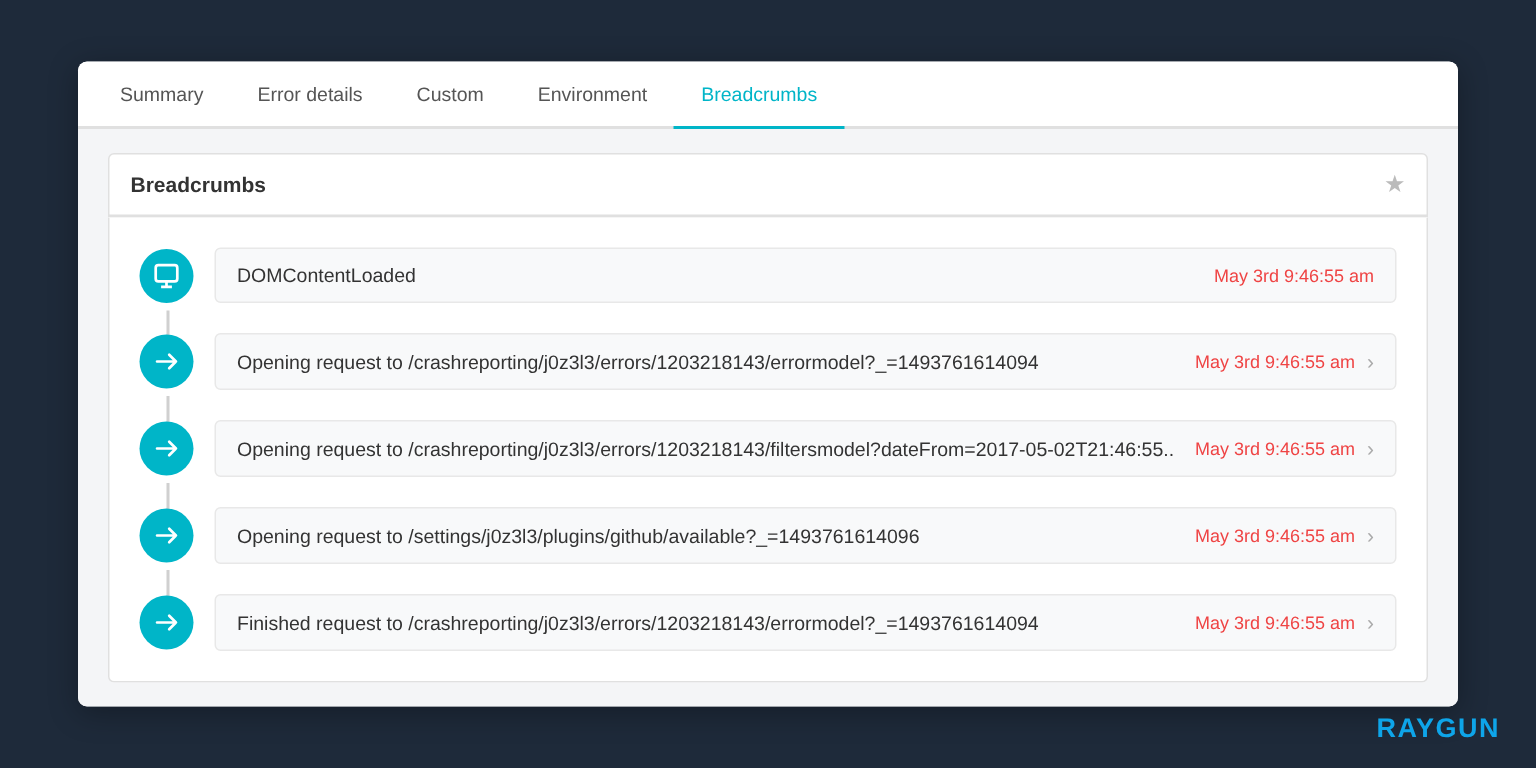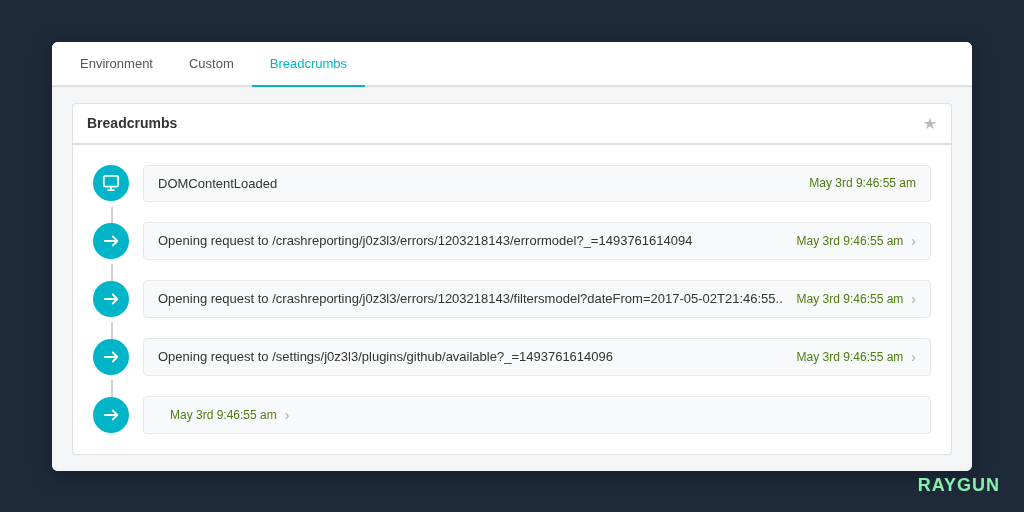--- a/index.html
+++ b/index.html
@@ -135,48 +135,50 @@
     .timeline-meta {
       display: flex;
       align-items: center;
       gap: 8px;
       flex-shrink: 0;
       margin-left: 12px;
     }
 
     .timeline-time {
       font-size: 12px;
-      color: #4d7c0f;
+      color: #ef4444;
       white-space: nowrap;
     }
 
     .timeline-arrow {
       color: #aaa;
       font-size: 14px;
     }
 
     
     .raygun-logo {
       position: absolute;
       bottom: 16px;
       right: 24px;
-      color: #86efac;
+      color: #0ea5e9;
       font-size: 18px;
       font-weight: 700;
       letter-spacing: 1px;
     }
   </style>
 </head>
 <body>
 
 <div class="card">
 
   <div class="tabs">
+    <div class="tab">Summary</div>
+    <div class="tab">Error details</div>
+    <div class="tab">Custom</div>
     <div class="tab">Environment</div>
-    <div class="tab">Custom</div>
     <div class="tab active">Breadcrumbs</div>
   </div>
 
   <div class="content">
 
     <div class="section-header">
       <span class="section-title">Breadcrumbs</span>
       <span class="star-icon">★</span>
     </div>
 
@@ -244,20 +246,21 @@
         </div>
       </div>
 
       <div class="timeline-item">
         <div class="timeline-icon">
           <svg width="18" height="18" viewBox="0 0 20 20" fill="white">
             <path d="M3 10 L17 10 M12 5 L17 10 L12 15" stroke="white" stroke-width="2" fill="none" stroke-linecap="round" stroke-linejoin="round"></path>
           </svg>
         </div>
         <div class="timeline-body">
+          <span class="timeline-text">Finished request to /crashreporting/j0z3l3/errors/1203218143/errormodel?_=1493761614094</span>
           <div class="timeline-meta">
             <span class="timeline-time">May 3rd 9:46:55 am</span>
             <span class="timeline-arrow">›</span>
           </div>
         </div>
       </div>
 
     </div>
   </div>
 </div>

